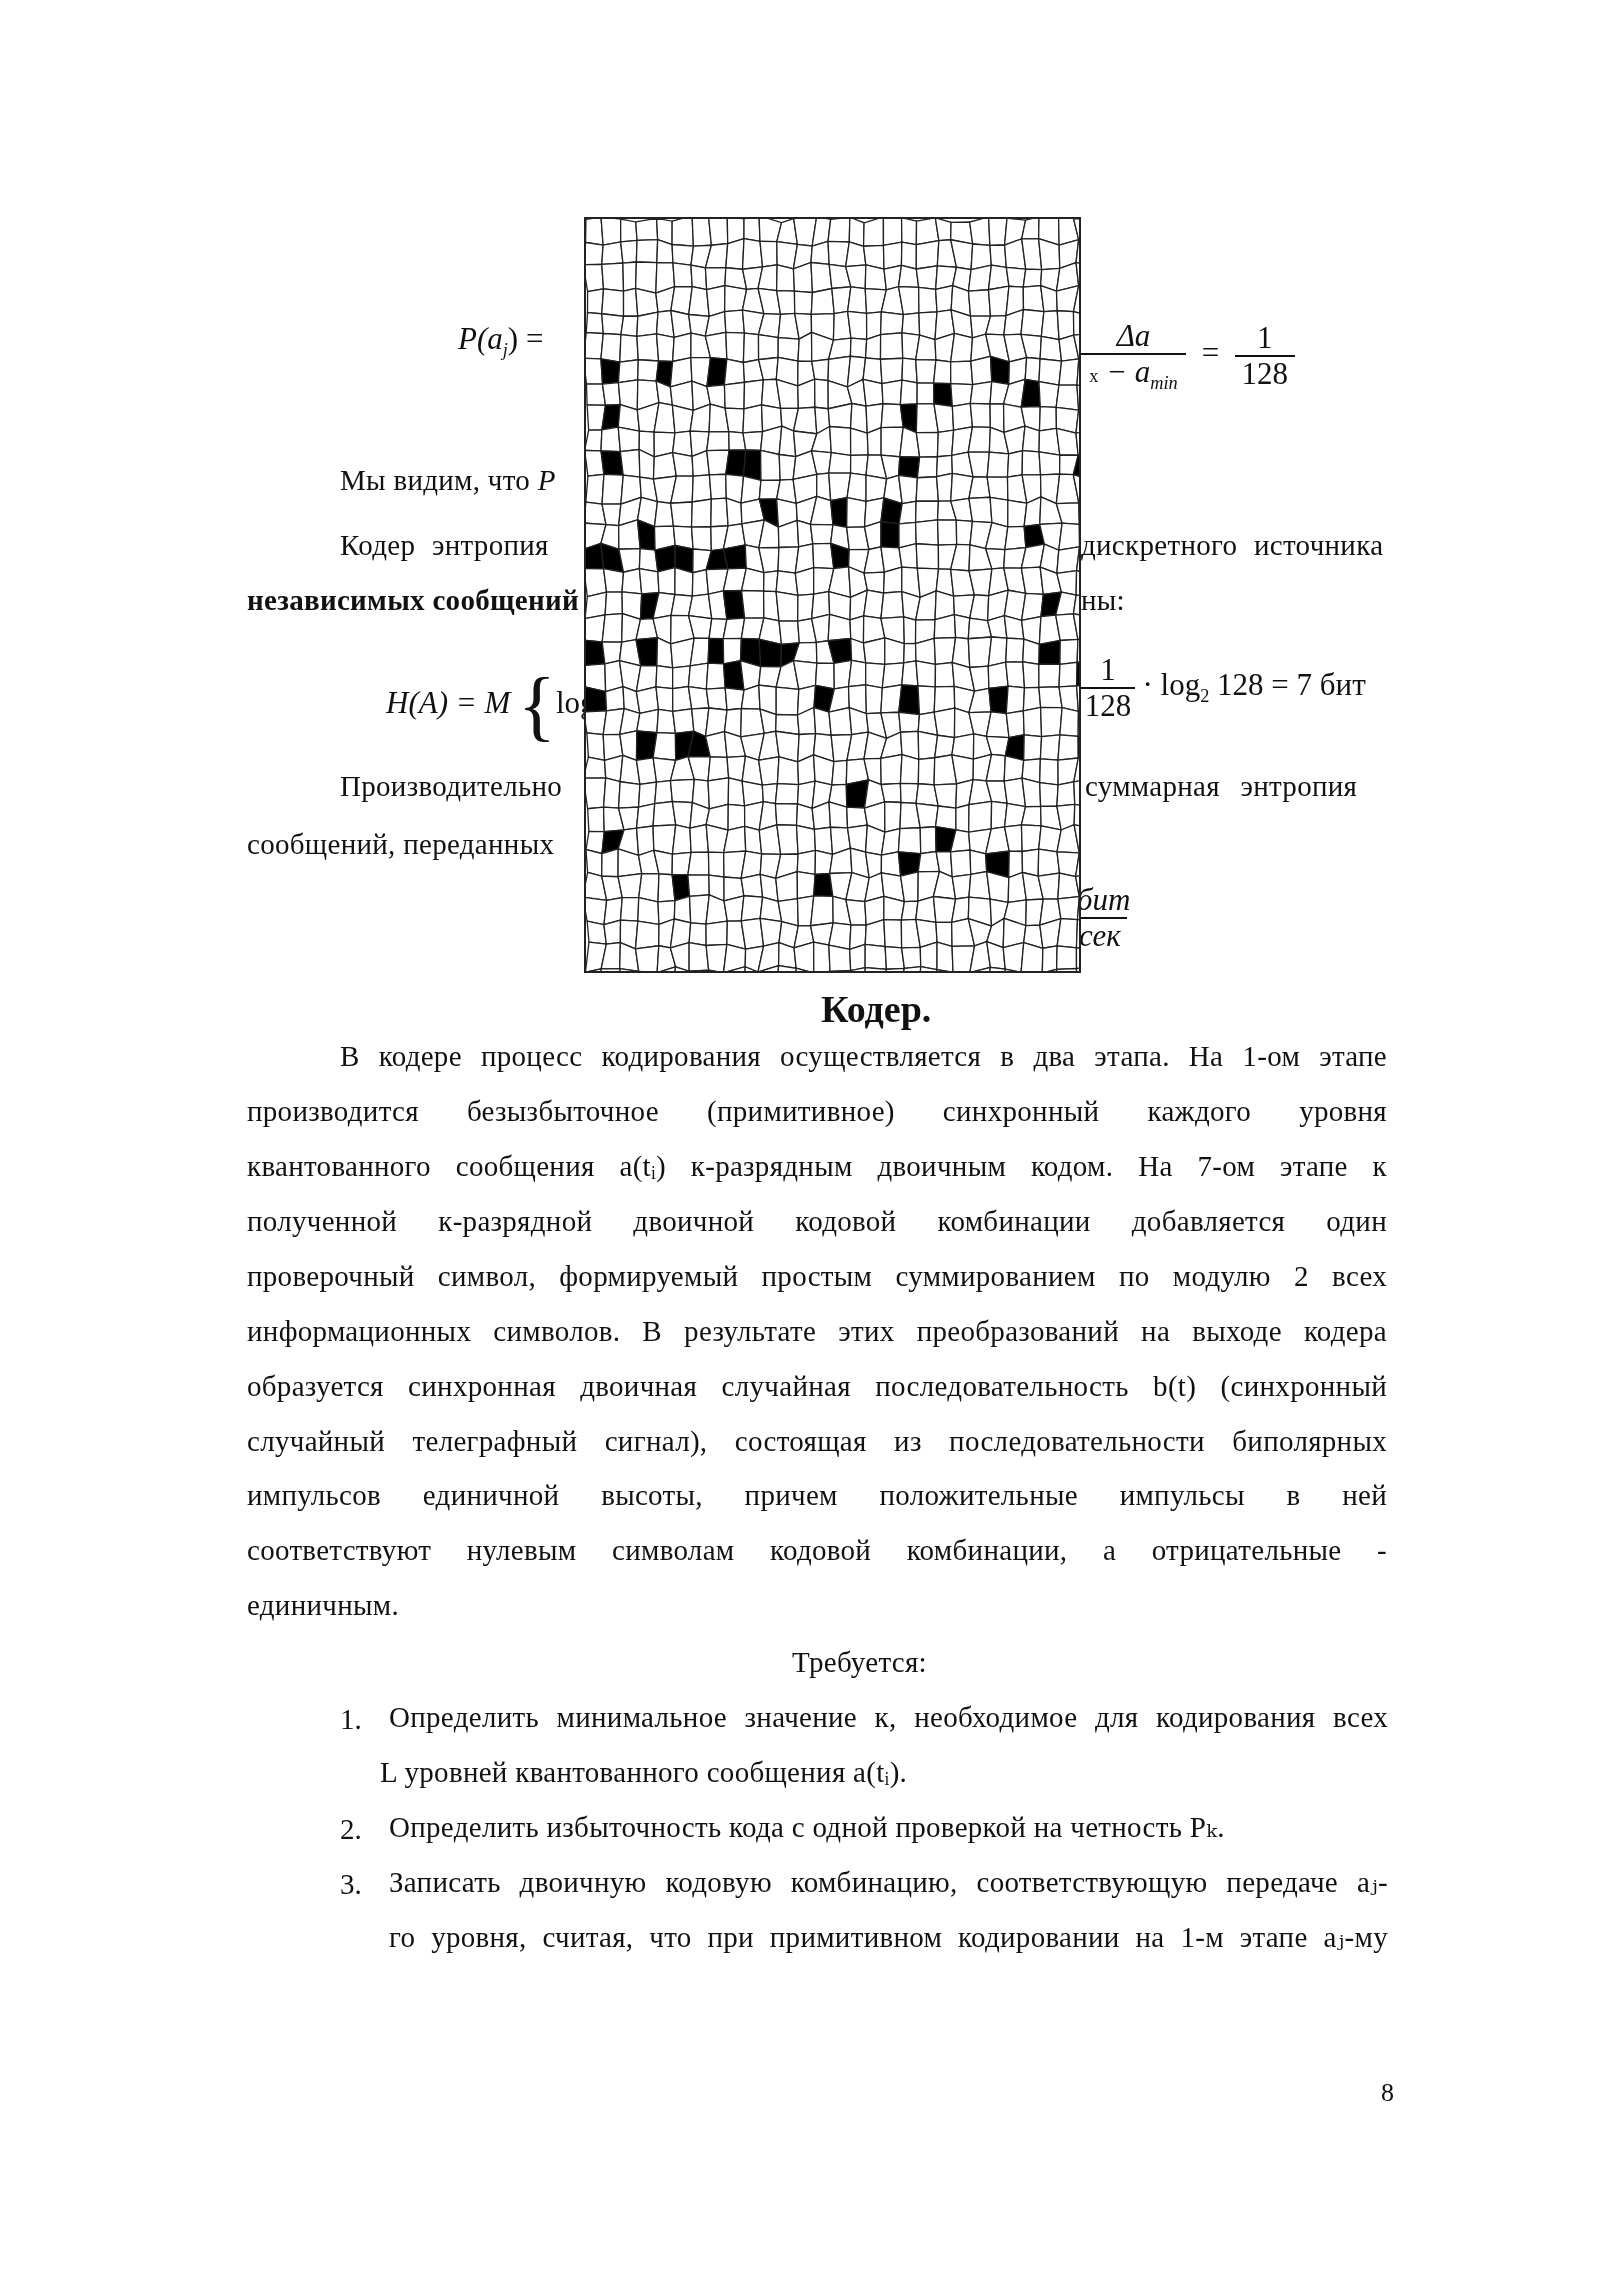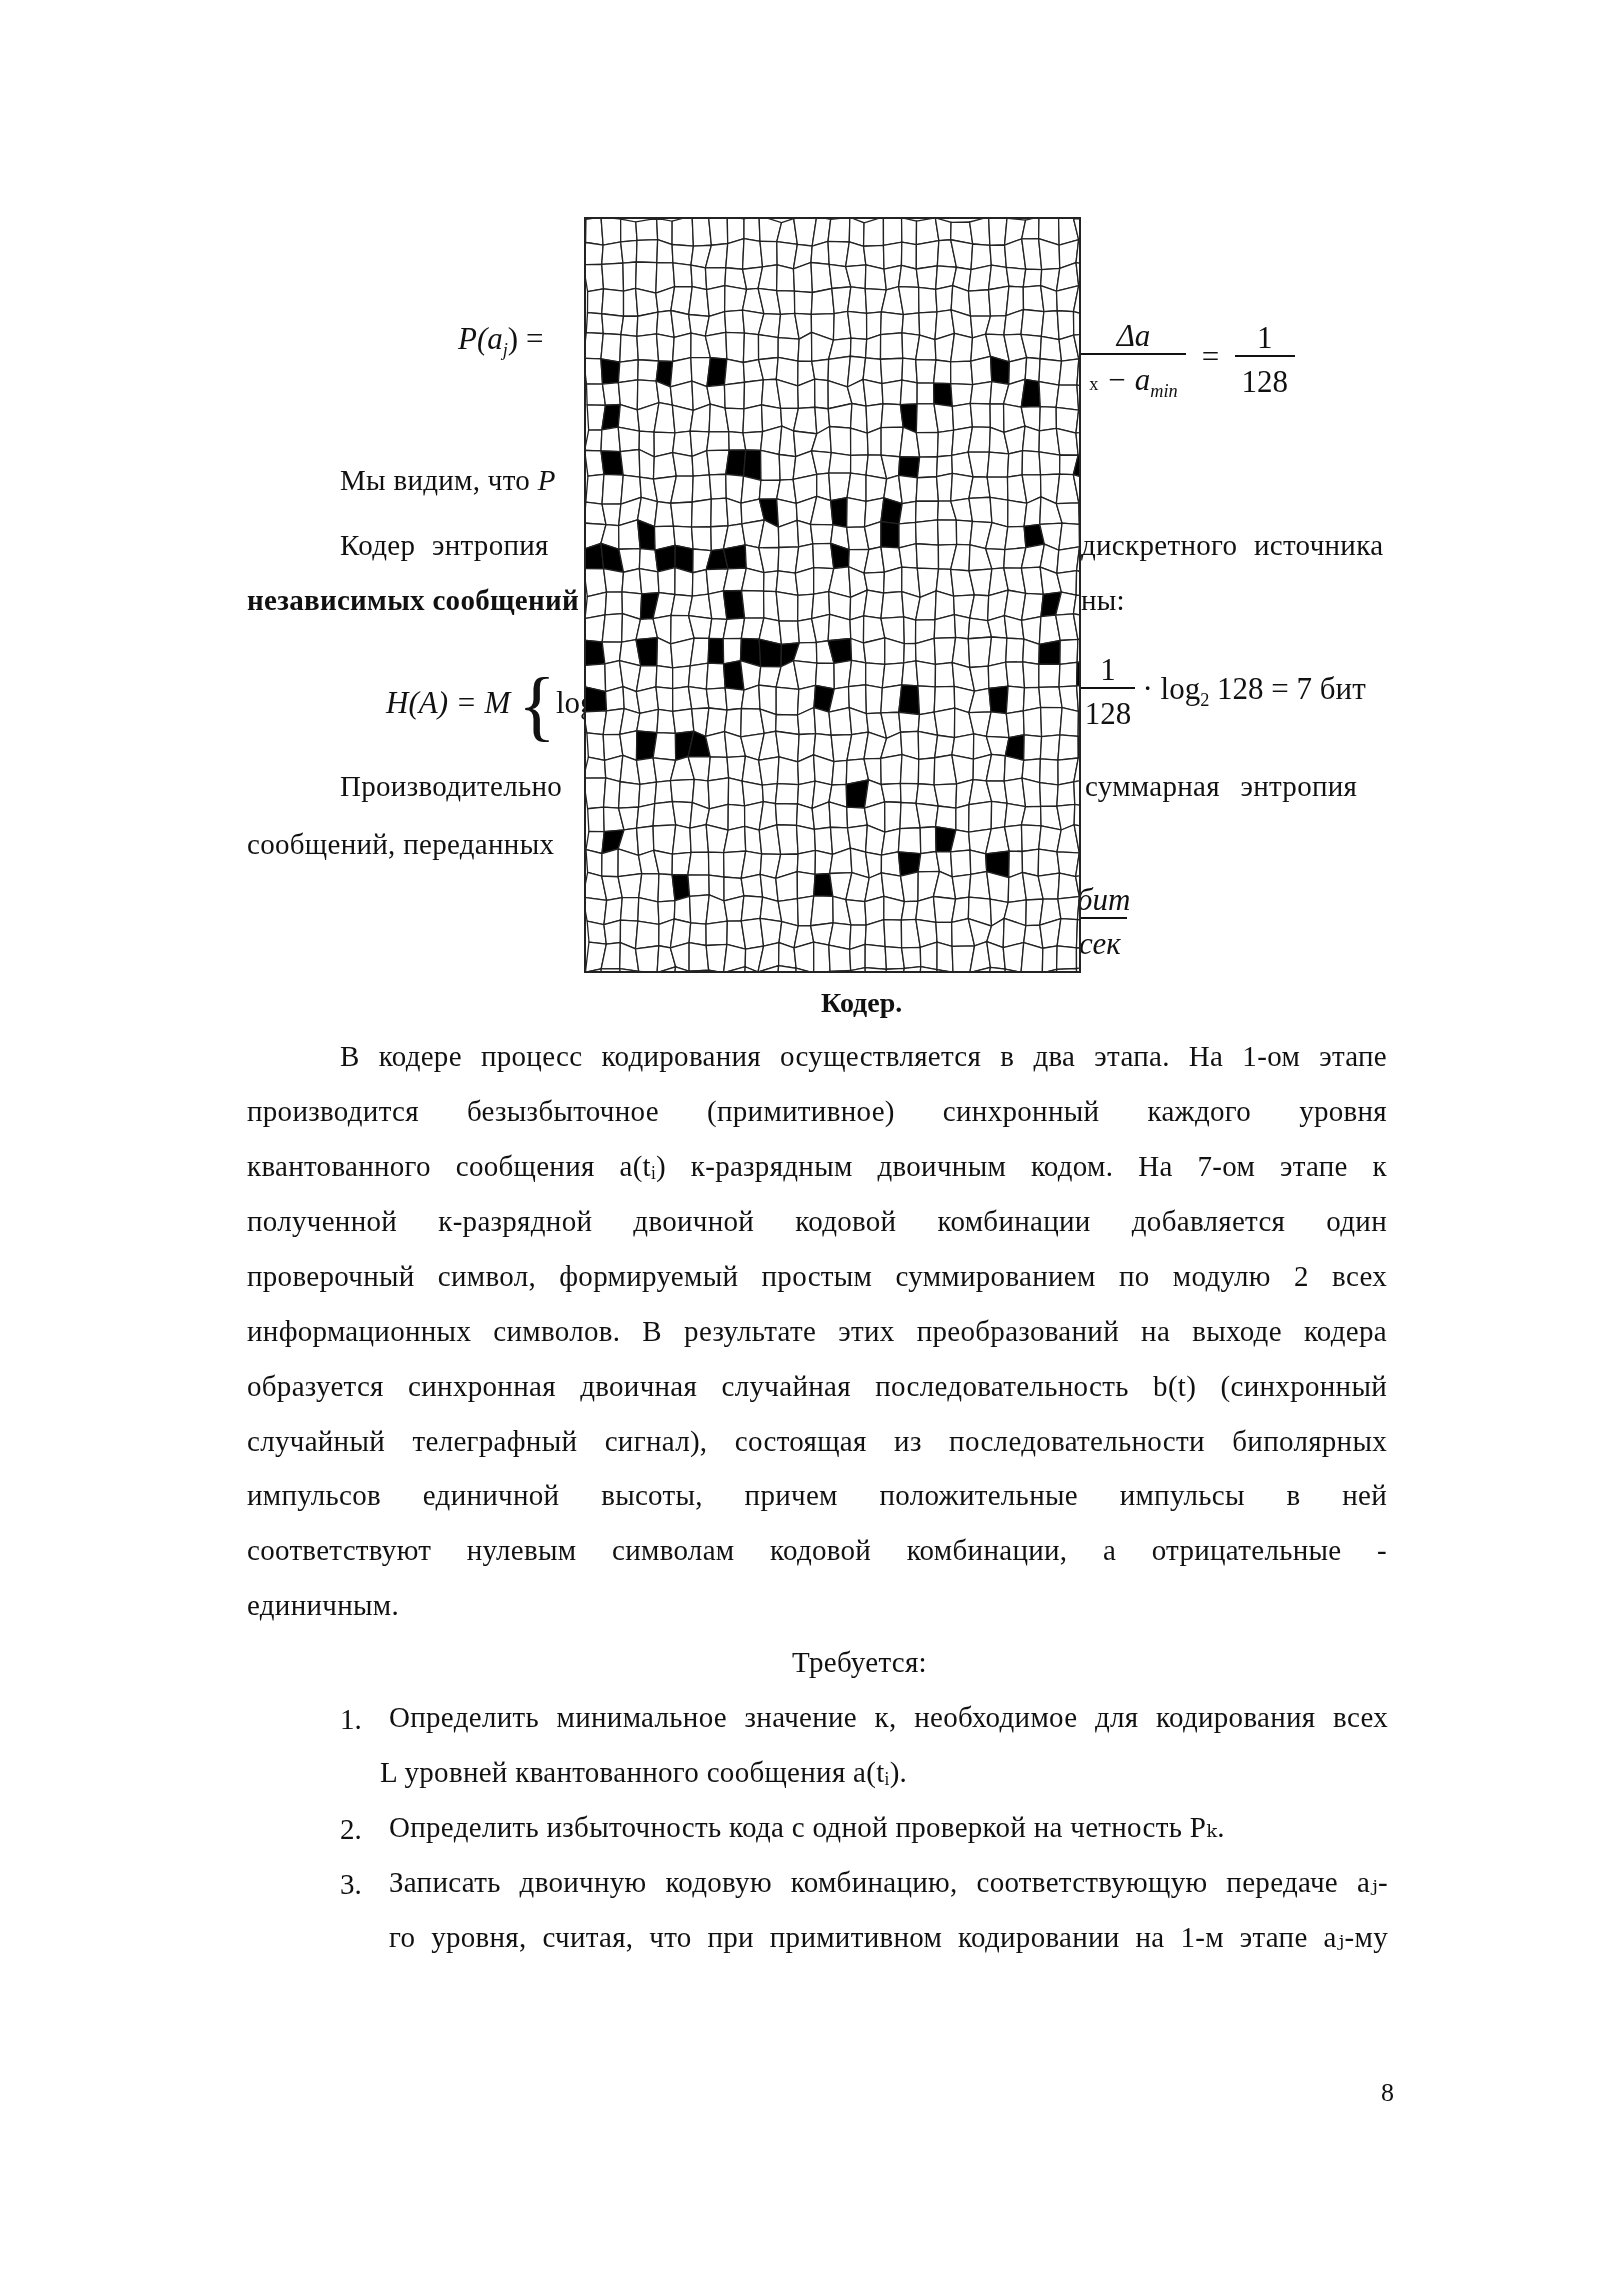--- a/index.html
+++ b/index.html
@@ -9,25 +9,25 @@
       color: #111;
     }
     .page { position: absolute; left: 0; top: 0; width: 1623px; height: 2295px; border-radius: 17px; }
     .line {
       position: absolute; font-size: 29px; line-height: 1; white-space: nowrap;
       letter-spacing: 0.3px;
     }
     .just { text-align: justify; text-align-last: justify; }
     .italic { font-style: italic; }
     .formula { position: absolute; font-size: 31px; white-space: nowrap; }
-    .frac { display: inline-flex; flex-direction: column; align-items: center; vertical-align: middle; gap: 8px; }
+    .frac { display: inline-flex; flex-direction: column; align-items: center; vertical-align: middle; }
     .frac .num { padding: 0 3.9px; border-bottom: 2.6px solid #111; line-height: 1.1; }
     .frac .den { line-height: 1.1; }
     sub { font-size: 18.3px; }
-    .heading { position: absolute; font-weight: bold; font-size: 28px; }
+    .heading { position: absolute; font-weight: bold; font-size: 38px; }
     .mosaic {
       position: absolute; left: 584px; top: 217px; width: 497px; height: 756px;
       border: 2px solid #222; background: #fff; box-sizing: border-box; overflow: hidden;
     }
     .mosaic svg { width: 100%; height: 100%; display: block; }
     .page-num { position: absolute; left: 1381px; top: 2078px; font-size: 26px; }
     .list-num { position: absolute; font-size: 29px; }
   </style>
 </head>
 <body>

